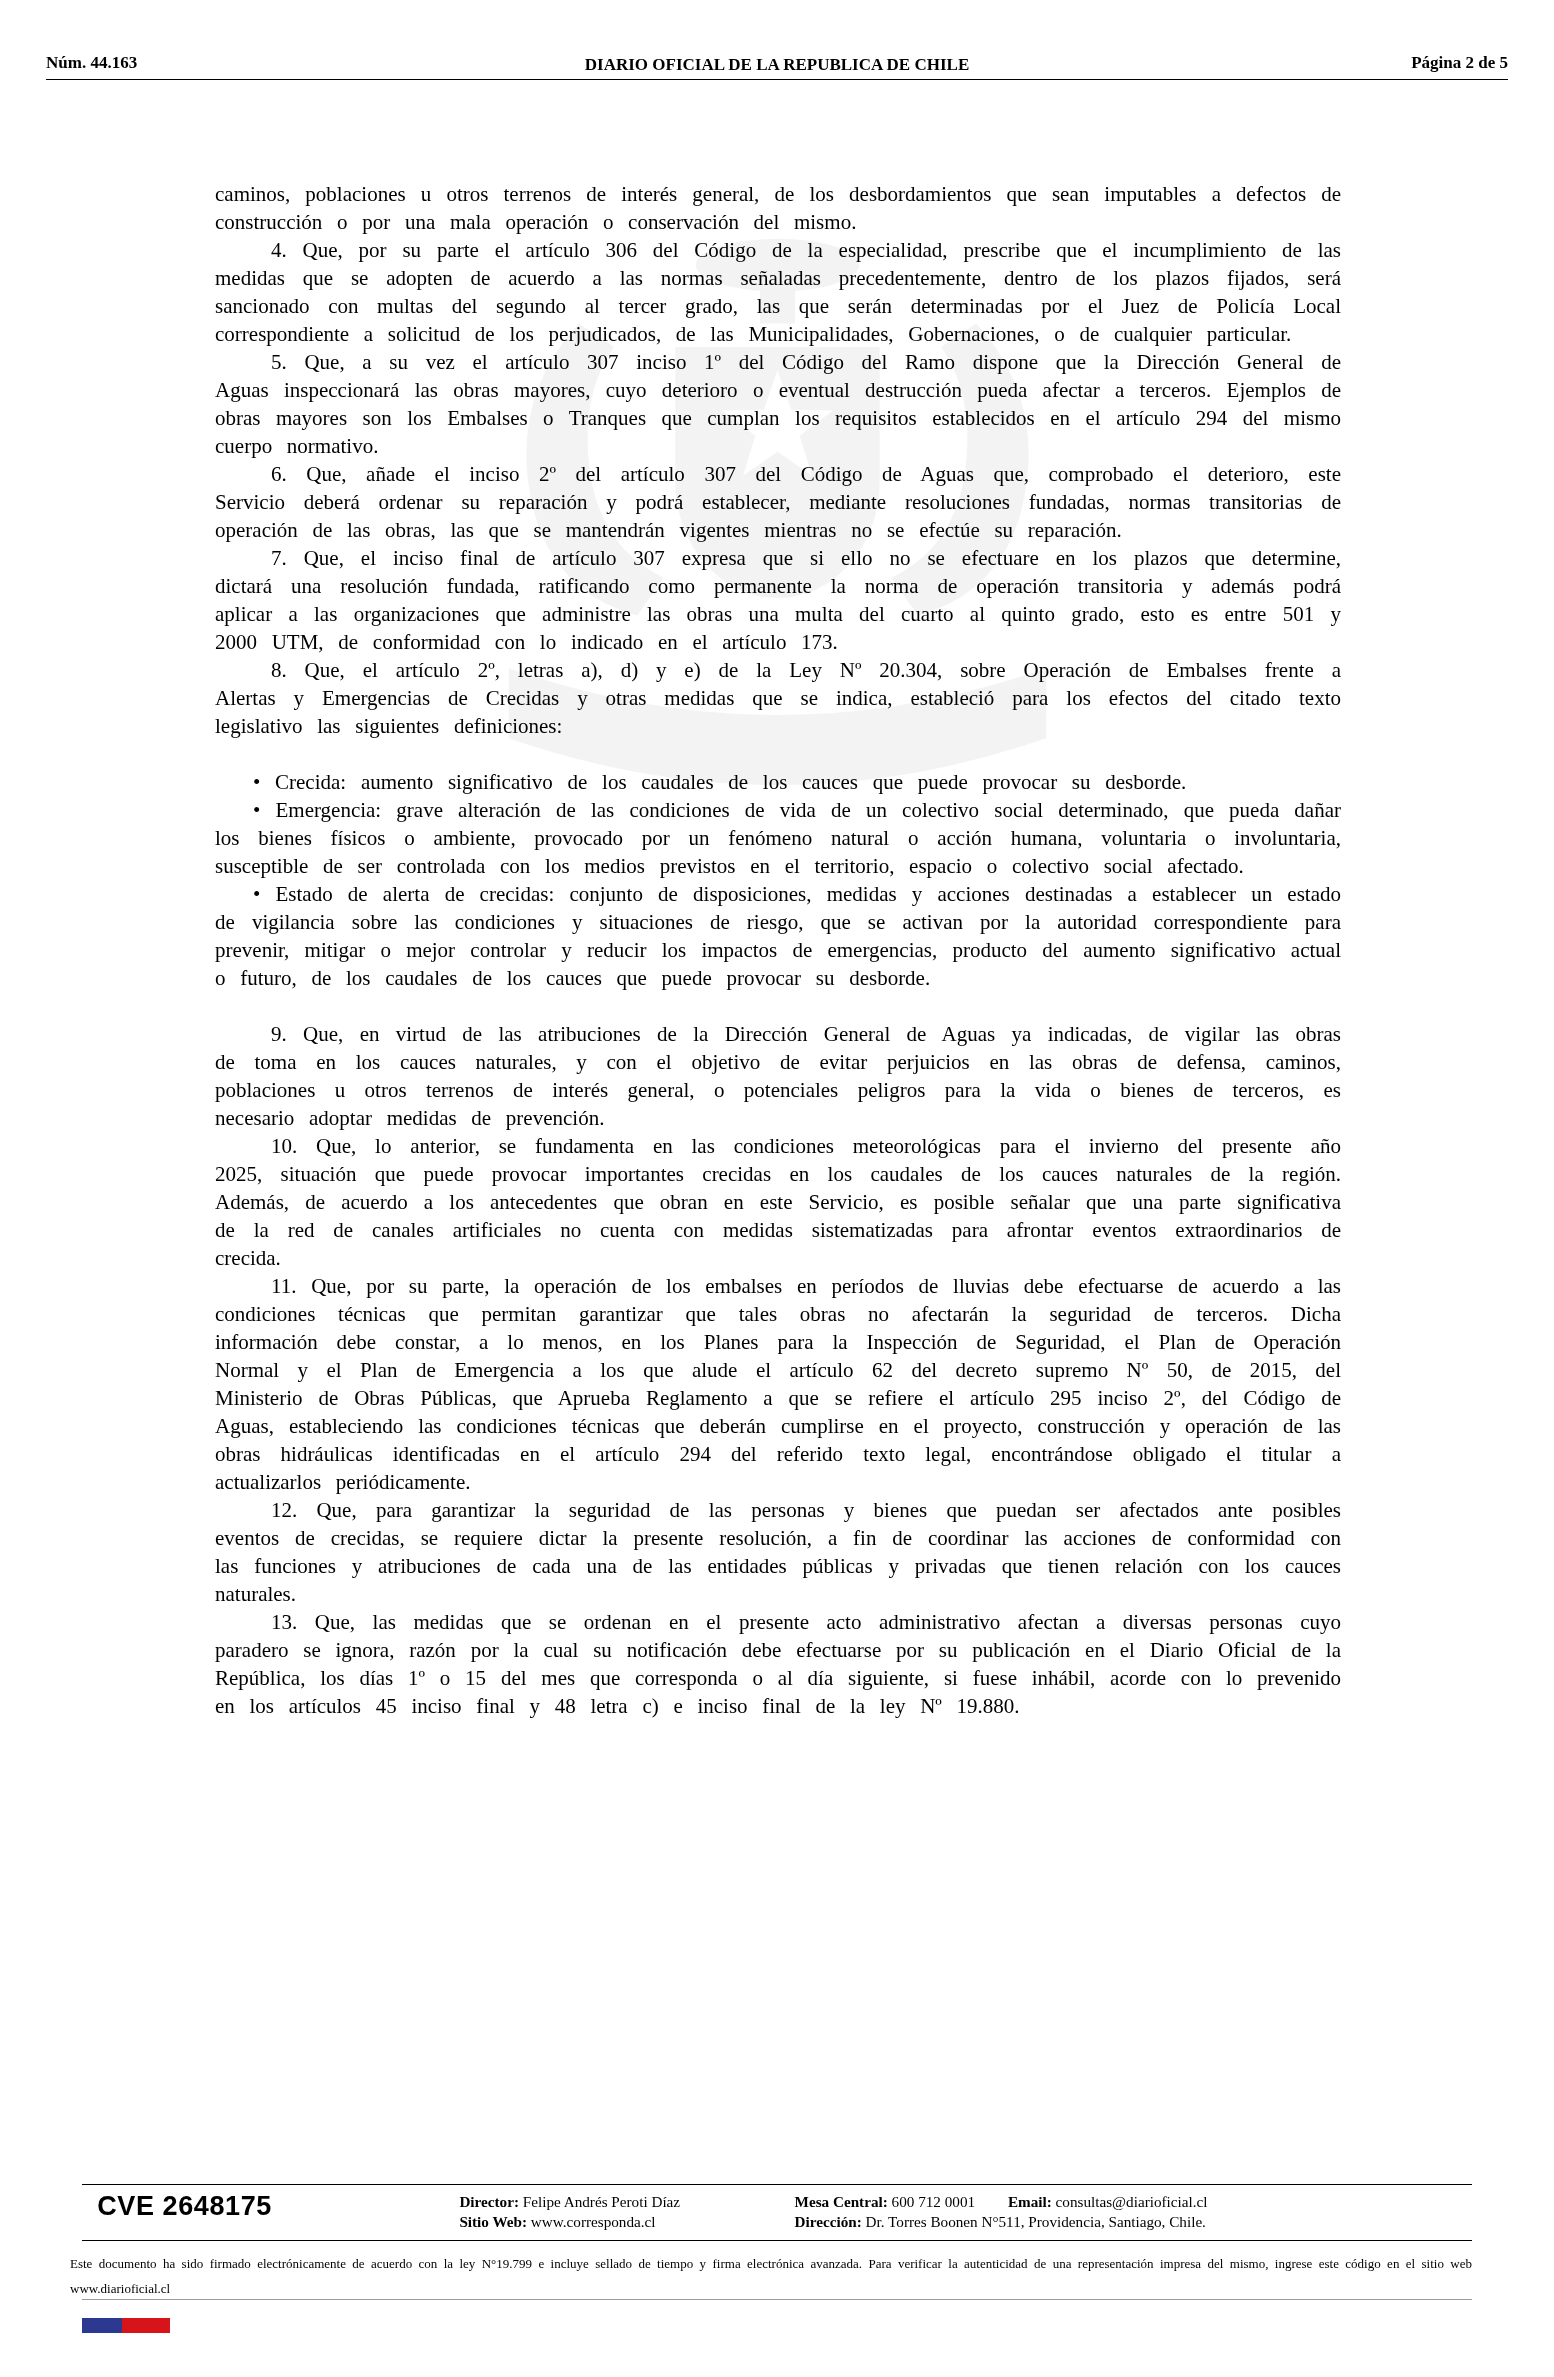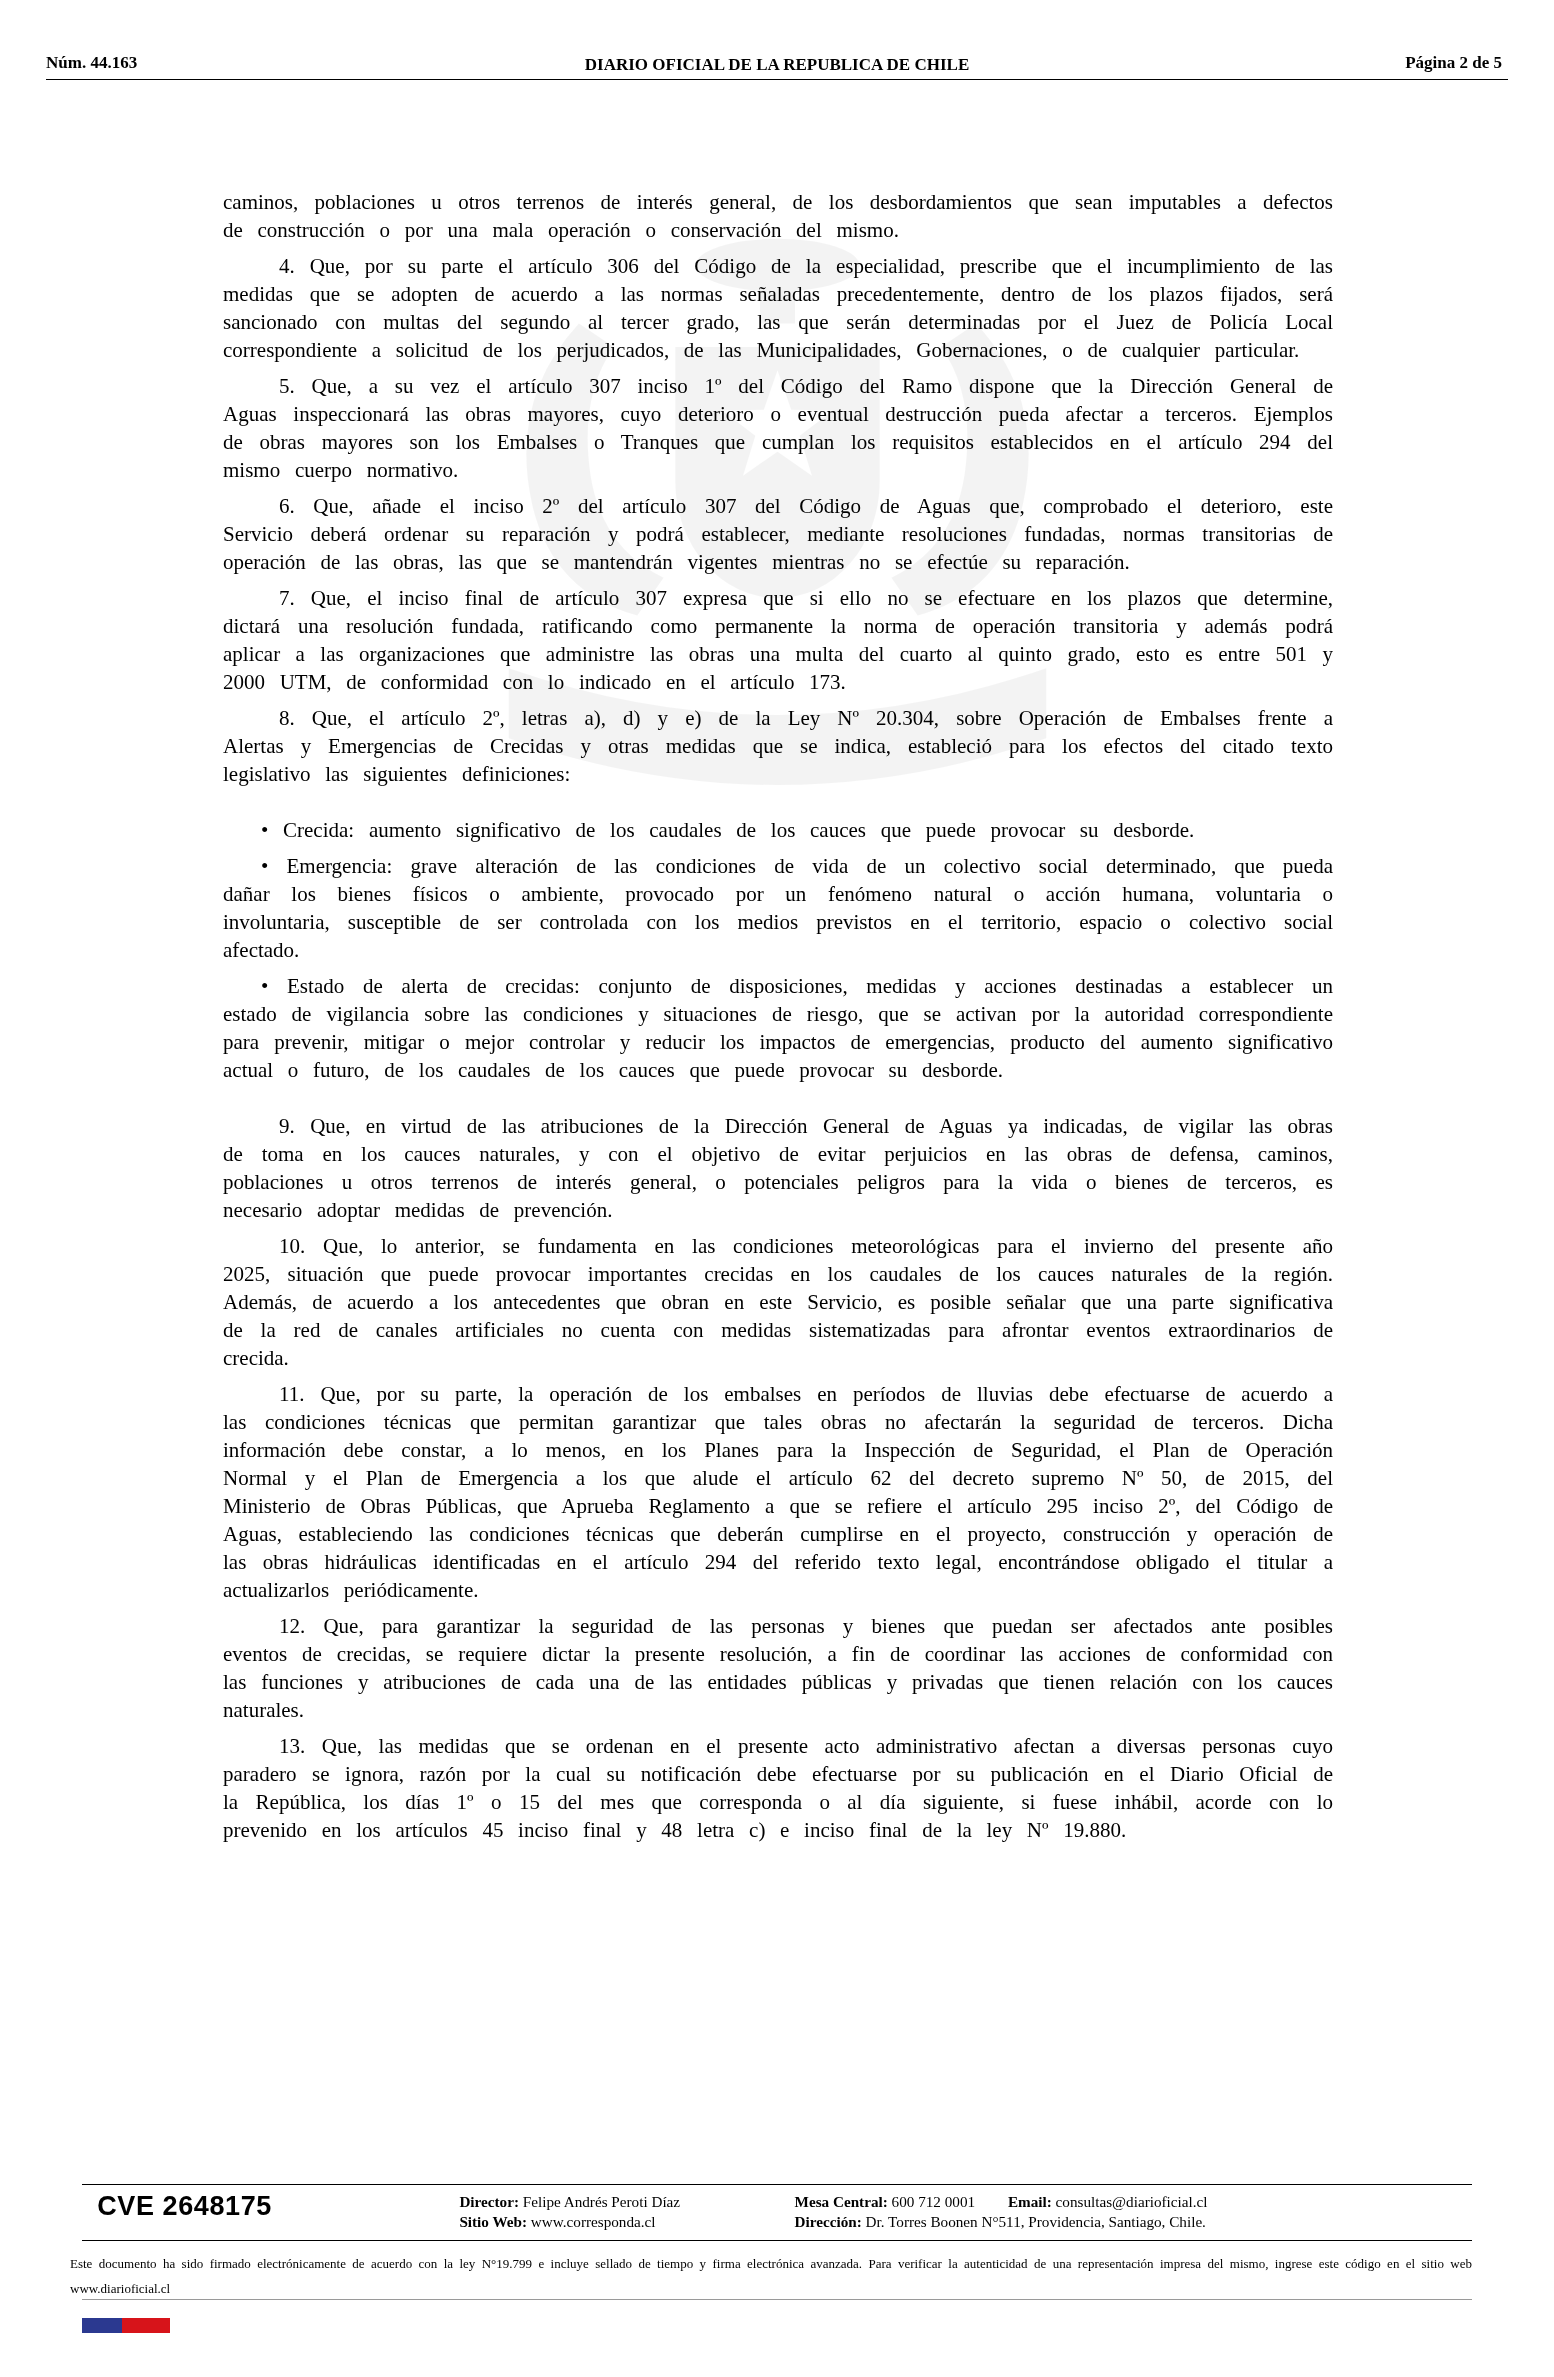--- a/index.html
+++ b/index.html
@@ -30,21 +30,21 @@
     position: absolute;
     top: 30.5px;
     left: 46px;
     right: 46px;
     height: 44px;
     font-weight: bold;
     font-size: 17px;
     line-height: 21px;
   }
   .header-left  { position: absolute; left: 0; bottom: 1.2px; }
-  .header-right { position: absolute; right: 6px; bottom: 1.2px; }
+  .header-right { position: absolute; right: 0; bottom: 1.2px; }
   .header-center {
     position: absolute; left: 0; right: 0; bottom: 0;
     text-align: center;
   }
   .header-rule {
     position: absolute;
     top: 79px;
     left: 46px;
     right: 46px;
     border-top: 1.8px solid #000;
@@ -54,21 +54,21 @@
   .content {
     position: absolute;
     top: 180px;
     left: 215px;
     right: 213px;
     font-size: 21px;
     line-height: 28px;
     text-align: justify;
     word-spacing: 0.45em;
   }
-  .para { margin: 8px; }
+  .para { margin: 0; }
   .cont   { text-indent: 0; }
   .ind    { text-indent: 56px; }
   .bullet { text-indent: 38px; }
   .gap    { margin-top: 28px; }
 
   
   .footer-row {
     position: absolute;
     top: 2184px;
     left: 82px;

